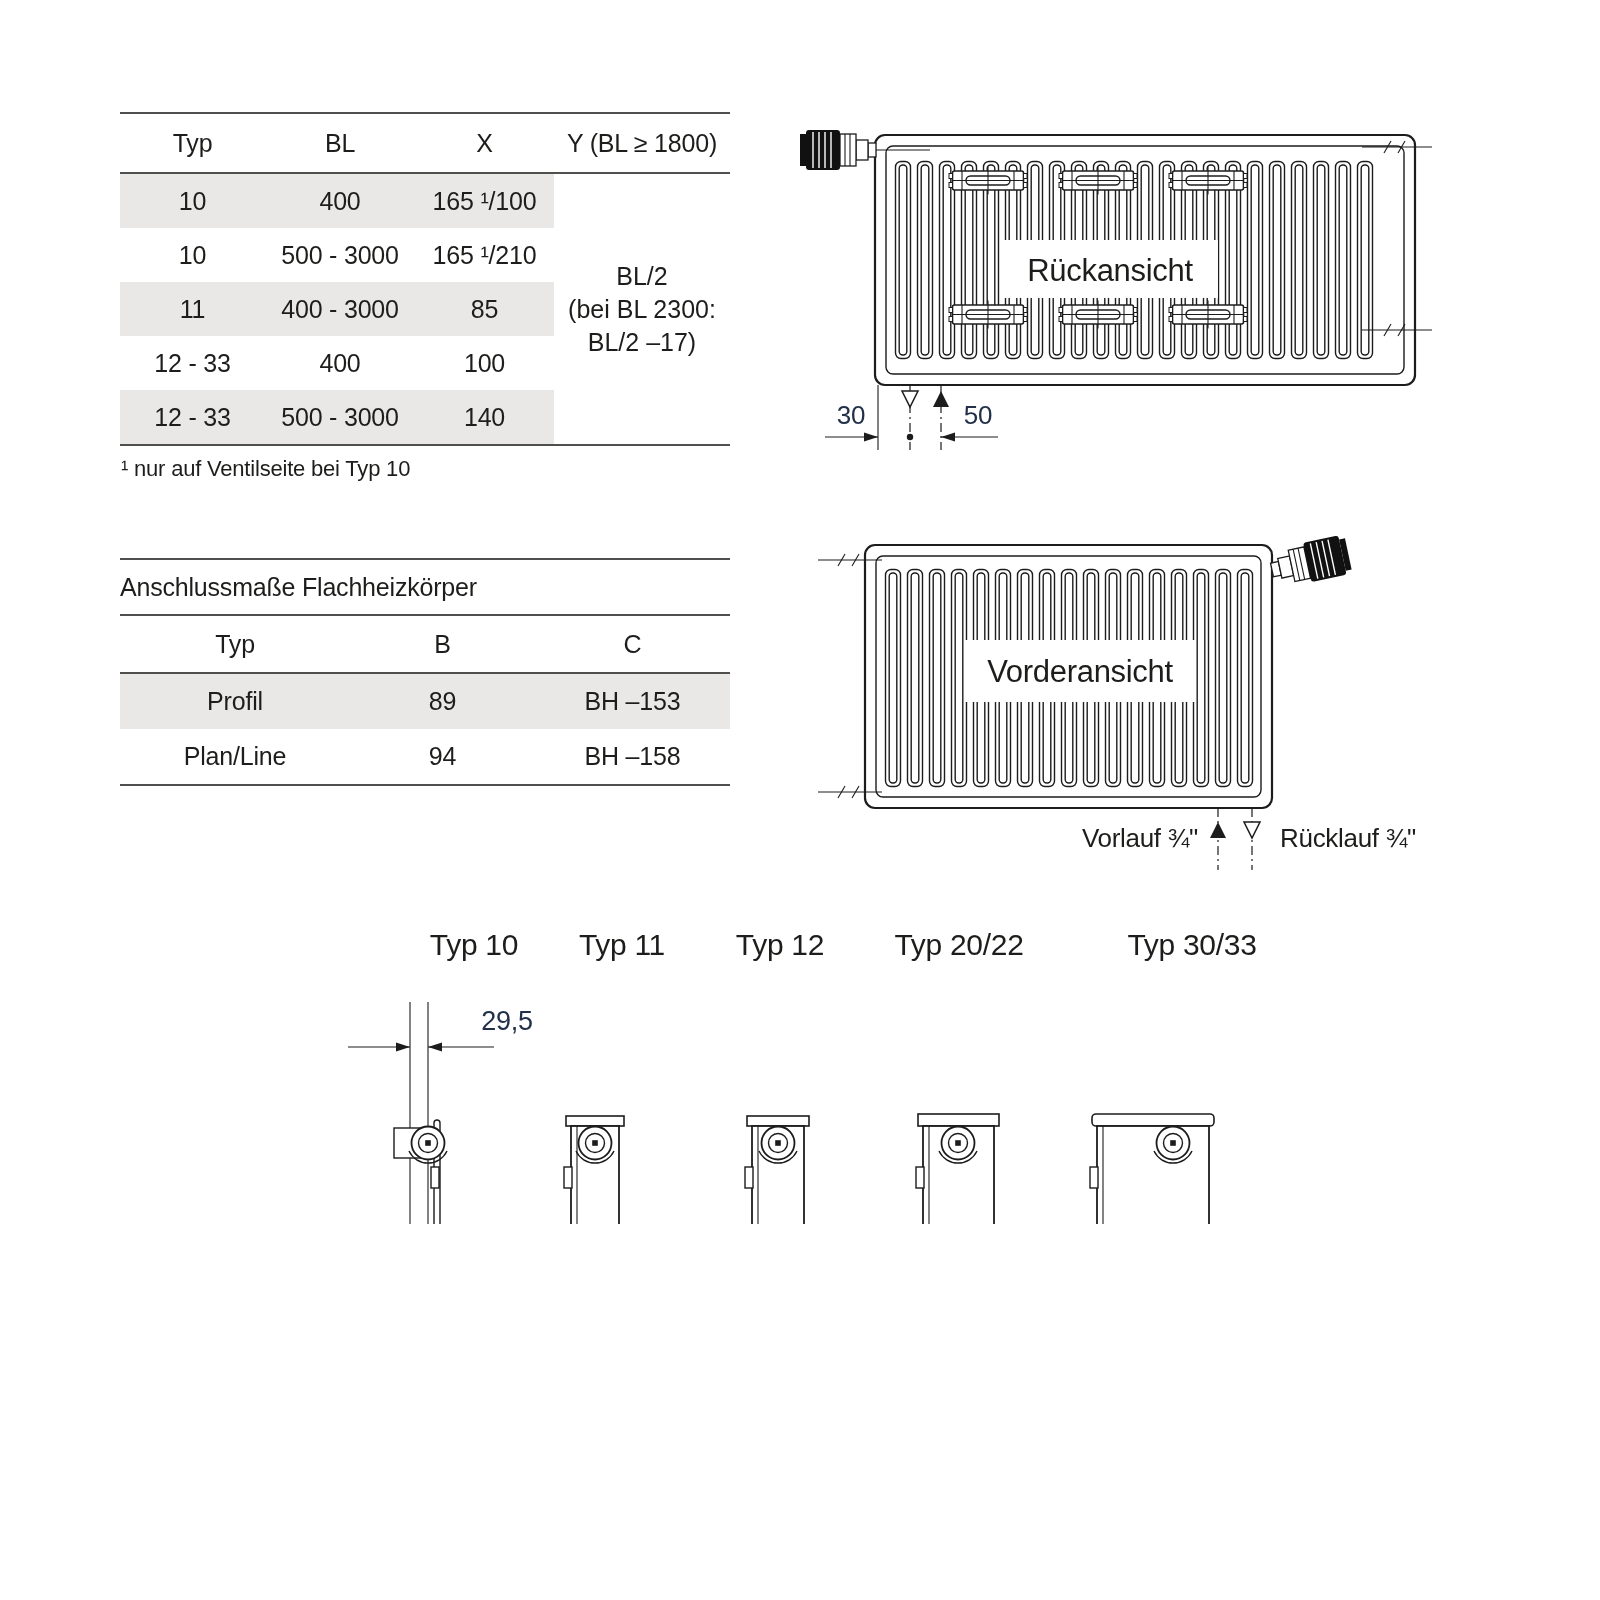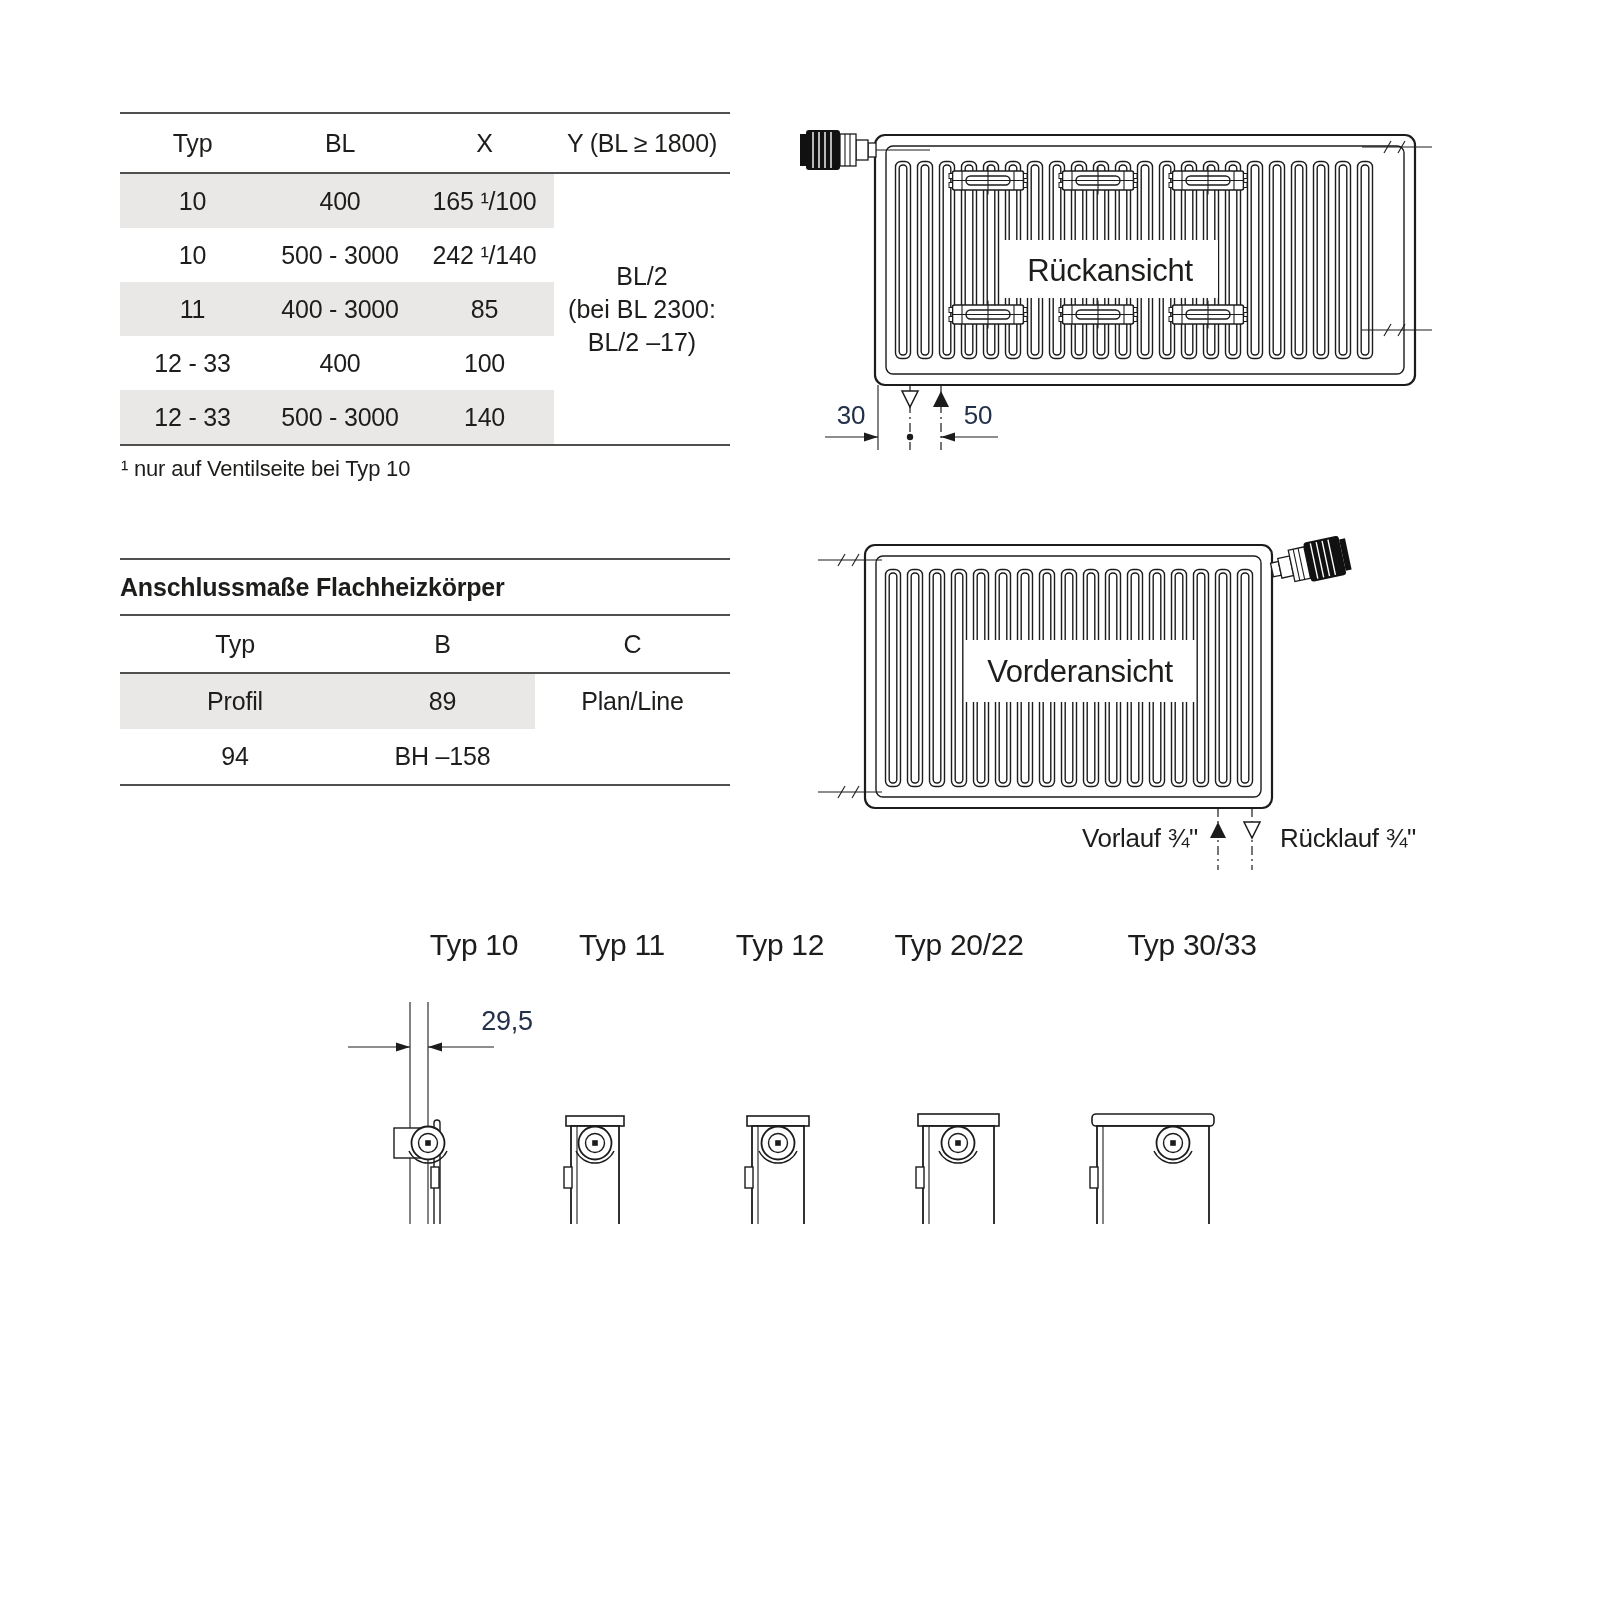--- a/index.html
+++ b/index.html
@@ -12,21 +12,21 @@
       grid-template-rows:60px repeat(5,54px);
       border-top:2px solid #4f4f4d;border-bottom:2px solid #4f4f4d;}
   .cell{display:flex;align-items:center;justify-content:center;font-size:25px;letter-spacing:-0.2px;}
   .hcell{border-bottom:2px solid #4f4f4d;}
   .shade{background:#e9e8e6;}
   .ycell{grid-column:4;grid-row:2/7;display:flex;align-items:center;justify-content:center;
          text-align:center;white-space:pre-line;font-size:25px;line-height:1.32;}
   .footnote{position:absolute;left:121px;top:456px;font-size:22px;letter-spacing:-0.2px;}
 
   .t2{position:absolute;left:120px;top:558px;width:610px;}
-  .t2-title{height:54px;line-height:54px;font-weight:bold;font-size:25px;
+  .t2-title{height:54px;line-height:54px;font-weight:normal;font-size:25px;
             border-top:2px solid #4f4f4d;border-bottom:2px solid #4f4f4d;letter-spacing:-0.2px;}
   .t2-grid{display:grid;grid-template-columns:230px 185px 195px;
            grid-template-rows:58px 55px 55px;border-bottom:2px solid #4f4f4d;}
 
   
   .typlabel{position:absolute;top:928px;transform:translateX(-50%);
             font-size:30px;letter-spacing:-0.3px;white-space:nowrap;}
 
   
   svg{position:absolute;overflow:visible;}
@@ -94,21 +94,21 @@
     <div class="cell hcell">BL</div>
     <div class="cell hcell">X</div>
     <div class="cell hcell">Y (BL ≥ 1800)</div>
 
     <div class="cell shade">10</div>
     <div class="cell shade">400</div>
     <div class="cell shade">165 ¹/100</div>
 
     <div class="cell" style="grid-column:1">10</div>
     <div class="cell">500 - 3000</div>
-    <div class="cell">242 ¹/140</div>
+    <div class="cell">165 ¹/210</div>
 
     <div class="cell shade" style="grid-column:1">11</div>
     <div class="cell shade">400 - 3000</div>
     <div class="cell shade">85</div>
 
     <div class="cell" style="grid-column:1">12 - 33</div>
     <div class="cell">400</div>
     <div class="cell">100</div>
 
     <div class="cell shade" style="grid-column:1">12 - 33</div>
@@ -122,20 +122,21 @@
   <div class="footnote">¹ nur auf Ventilseite bei Typ 10</div>
 
   <div class="t2">
     <div class="t2-title">Anschlussmaße Flachheizkörper</div>
     <div class="t2-grid">
       <div class="cell hcell">Typ</div>
       <div class="cell hcell">B</div>
       <div class="cell hcell">C</div>
       <div class="cell shade">Profil</div>
       <div class="cell shade">89</div>
+      <div class="cell shade">BH –153</div>
       <div class="cell">Plan/Line</div>
       <div class="cell">94</div>
       <div class="cell">BH –158</div>
     </div>
   </div>
 
   <svg style="left:780px;top:100px" width="660" height="360" viewBox="0 0 660 360">
     <defs>
       <pattern id="ribR" x="112" y="60" width="22" height="200" patternUnits="userSpaceOnUse">
         <rect x="3.5" y="1.5" width="15" height="197" rx="5.5" class="w" stroke-width="1.4"></rect>

